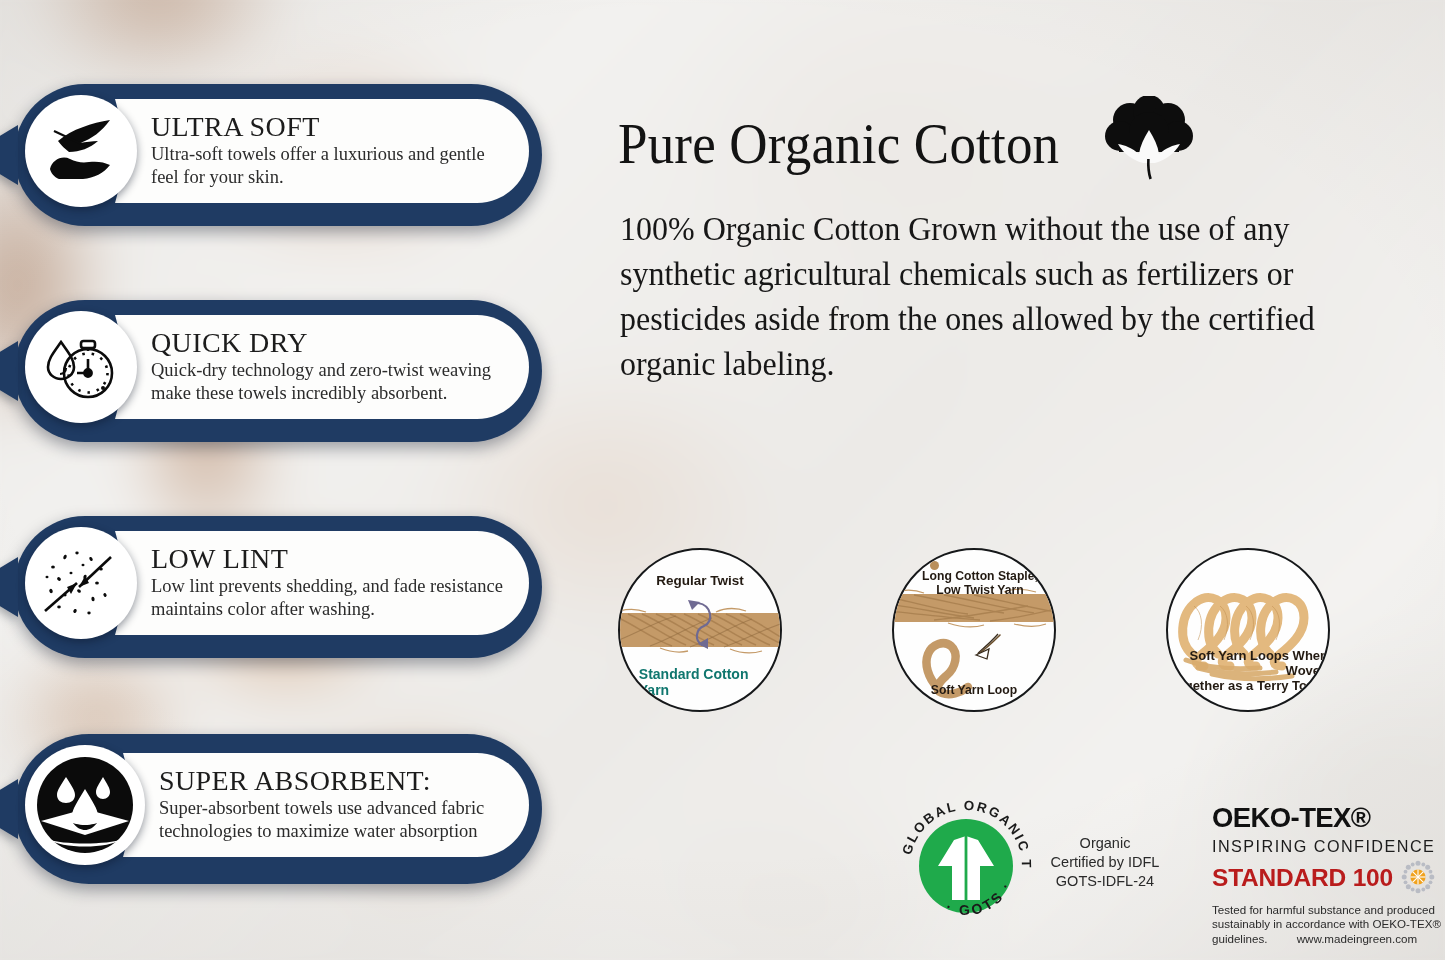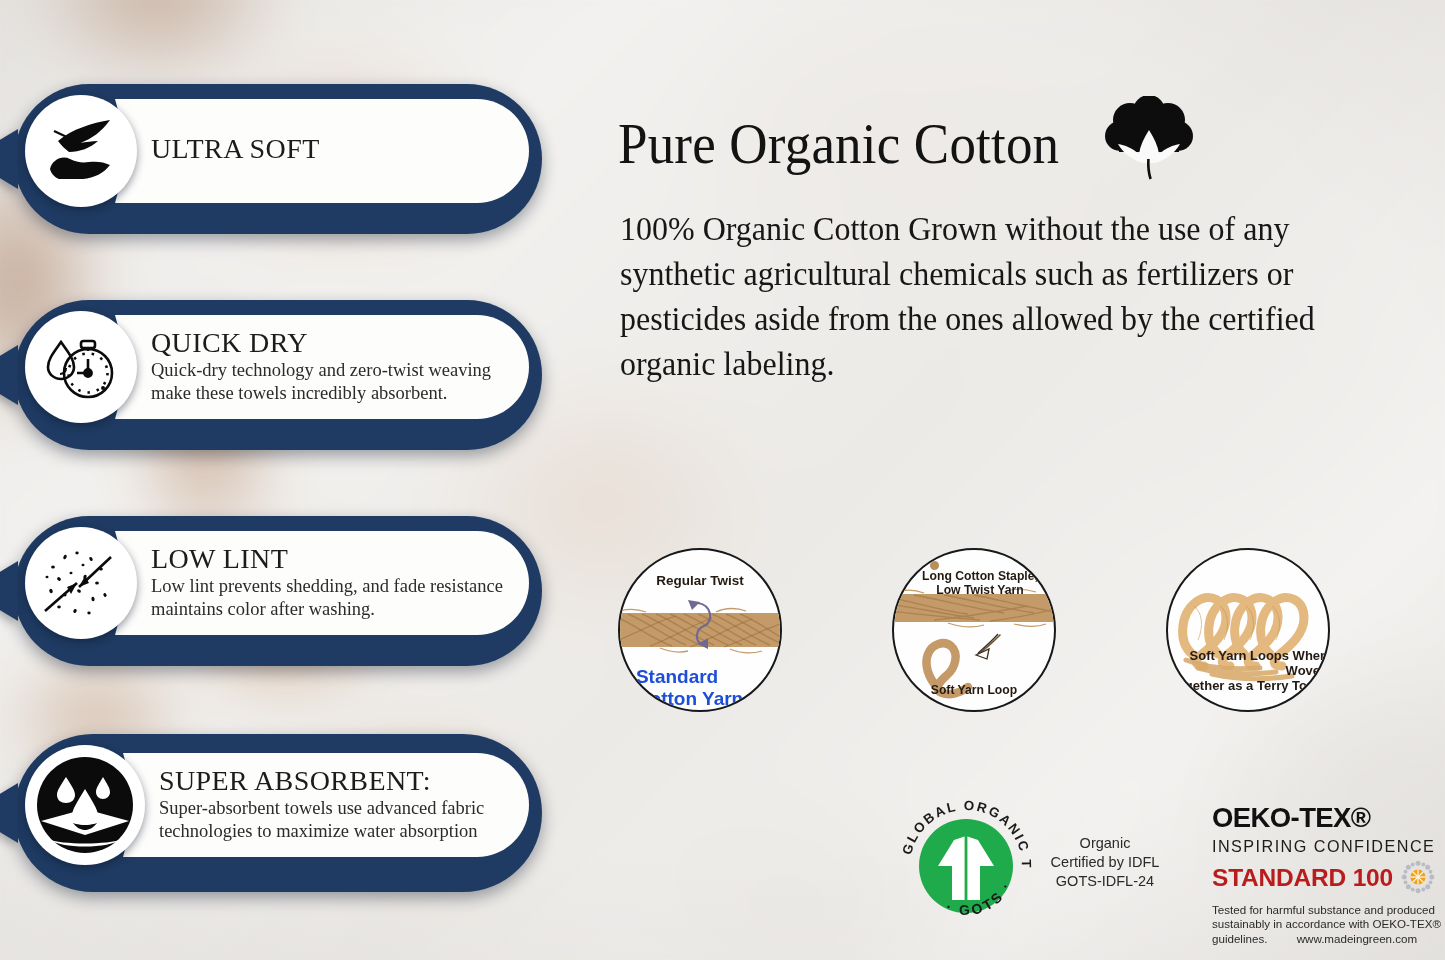--- a/index.html
+++ b/index.html
@@ -39,21 +39,21 @@
 
   
   .badges { position:absolute; left:0; top:0; width:580px; height:960px; }
 
   .badge { position:absolute; left:14px; width:528px; }
 
   .badge .shell {
     position:relative;
     background:#1f3b63;
     border-radius:120px;
-    padding:11px 13px 27px 11px;
+    padding:11px 13px 19px 11px;
     box-shadow:0 6px 16px rgba(12,22,40,.38);
     display:flex; align-items:center;
   }
   
   .badge .tail {
     position:absolute; left:-46px; top:50%; transform:translateY(-50%);
     width:0; height:0;
     border-top:30px solid transparent;
     border-bottom:30px solid transparent;
     border-right:50px solid #1f3b63;
@@ -183,20 +183,21 @@
         <div class="tail"></div>
         <div class="iconwrap">
           <svg width="78" height="72" viewBox="0 0 78 72" aria-hidden="true">
             <path d="M16 26 C30 14 50 8 68 5 C60 16 50 24 38 28 C44 27 50 26 56 26 C48 33 38 37 27 37 C23 34 19 30 16 26 Z" fill="#0b0b0b"></path>
             <path d="M12 16 L44 31" stroke="#0b0b0b" stroke-width="2.2" fill="none"></path>
             <path d="M8 54 C10 45 20 40 28 44 C34 47 40 48 47 47 C55 46 62 47 68 50 C62 58 52 63 41 64 L17 64 C12 62 9 58 8 54 Z" fill="#0b0b0b"></path>
           </svg>
         </div>
         <div class="card">
           <h3>ULTRA SOFT</h3>
+          <p>Ultra-soft towels offer a luxurious and gentle feel for your skin.</p>
         </div>
       </div>
     </div>
 
     <div class="badge" style="top:300px;">
       <div class="shell">
         <div class="tail"></div>
         <div class="iconwrap">
           <svg width="80" height="78" viewBox="0 0 80 78" aria-hidden="true">
             <g fill="none" stroke="#0b0b0b" stroke-width="2.6">
@@ -338,21 +339,21 @@
               <path d="M110 99 C120 103 132 104 142 101"></path>
           </g>
           <g stroke="#6f6a92" stroke-width="2.2" fill="none" stroke-linecap="round">
             <path d="M78 53 C92 55 94 72 84 76 C76 79 74 90 82 95"></path>
           </g>
           <path d="M68 50 L80 52 L72 60 Z" fill="#6f6a92"></path>
           <path d="M88 99 L78 94 L88 88 Z" fill="#6f6a92"></path>
         </svg>
         <div style="position:absolute; left:0; top:116px; width:100%; display:flex; align-items:center; justify-content:center; gap:7px;">
           <span style="width:12px;height:12px;border-radius:50%;background:#c49a68;display:inline-block;"></span>
-          <span style="font-family:'Liberation Sans',sans-serif;font-weight:700;font-size:19px;color:#1d4ed8;">Standard Cotton Yarn</span>
+          <span style="font-family:'Liberation Sans',sans-serif;font-weight:700;font-size:14px;color:#0f766e;">Standard Cotton Yarn</span>
         </div>
       </div>
 
       <div class="yarn c2">
         <svg width="160" height="160" viewBox="0 0 160 160" style="position:absolute;left:0;top:0;" aria-hidden="true">
           <rect x="-6" y="44" width="176" height="28" fill="#c49a68"></rect>
           <g stroke="#a67d4d" stroke-width="1.3" fill="none" opacity=".8">
             <path d="M-6 47 C20 52 44 60 74 64"></path>
               <path d="M-6 54 C24 58 50 64 80 68"></path>
             <path d="M-6 61 C26 64 56 68 86 70"></path>

